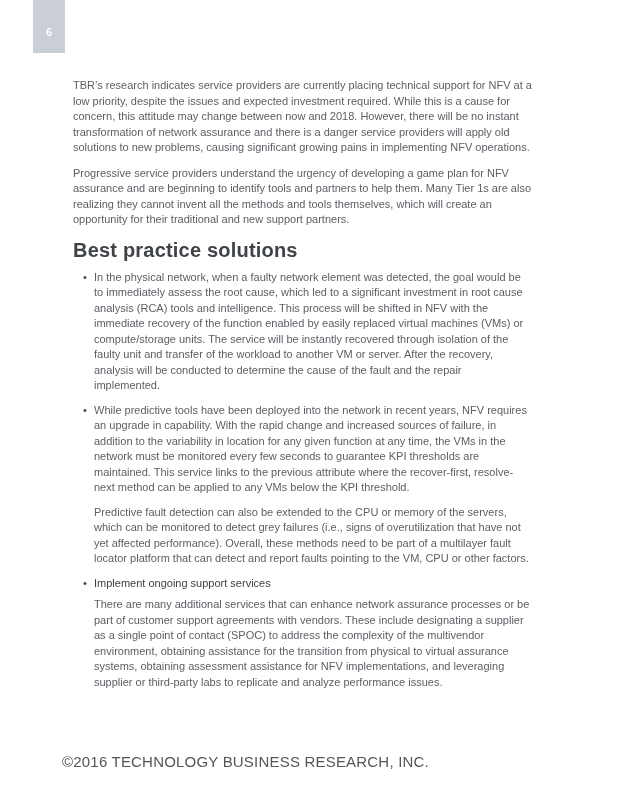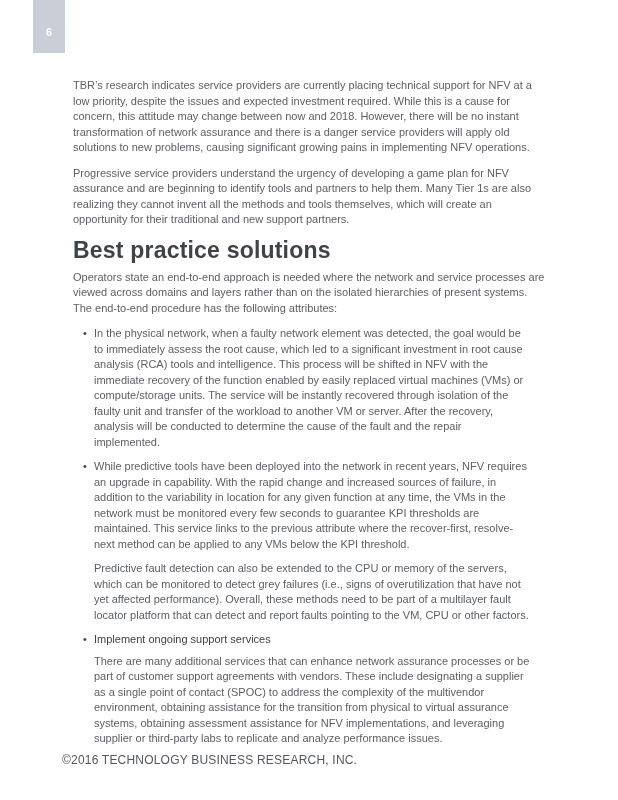--- a/index.html
+++ b/index.html
@@ -34,21 +34,21 @@
     top: 70px;
     width: 473px;
     color: #5a5f64;
     font-size: 11px;
     line-height: 15.5px;
   }
   p.body-text {
     margin: 8px 0 10px 0;
   }
   h1.section-heading {
-    font-size: 23px;
+    font-size: 20px;
     line-height: 24px;
     color: #3f4347;
     font-weight: 700;
     letter-spacing: 0.2px;
     margin: 8px 0 8px 0;
   }
   .bullet-item {
     margin: 0;
   }
   .bullet-title {
@@ -66,39 +66,38 @@
     padding-left: 21px;
     margin: 0 16px 9px 0;
   }
   .lead-paragraph {
     margin: 0 0 10px 0;
   }
   .copyright-footer {
     position: absolute;
     left: 62px;
     top: 753px;
-    font-size: 12px;
+    font-size: 15px;
     letter-spacing: 0.2px;
     color: #53575b;
   }
 </style>
 </head>
 <body>
 
 <div class="page-number-badge">6</div>
 
 <div class="content">
 
   <p class="body-text">TBR’s research indicates service providers are currently placing technical support for NFV at a low priority, despite the issues and expected investment required. While this is a cause for concern, this attitude may change between now and 2018. However, there will be no instant transformation of network assurance and there is a danger service providers will apply old solutions to new problems, causing significant growing pains in implementing NFV operations.</p>
 
   <p class="body-text">Progressive service providers understand the urgency of developing a game plan for NFV assurance and are beginning to identify tools and partners to help them. Many Tier 1s are also realizing they cannot invent all the methods and tools themselves, which will create an opportunity for their traditional and new support partners.</p>
 
   <h1 class="section-heading">Best practice solutions</h1>
 
-  <p class="body-text lead-paragraph">Operators state an end-to-end approach is needed where the network and service processes are viewed across domains and layers rather than on the isolated hierarchies of present systems. The end-to-end procedure has the following attributes:</p>
 
   <div class="bullet-item">
     <div class="bullet-title">
       <span class="bullet-marker">•</span>
     </div>
     <p class="body-text">In the physical network, when a faulty network element was detected, the goal would be to immediately assess the root cause, which led to a significant investment in root cause analysis (RCA) tools and intelligence. This process will be shifted in NFV with the immediate recovery of the function enabled by easily replaced virtual machines (VMs) or compute/storage units. The service will be instantly recovered through isolation of the faulty unit and transfer of the workload to another VM or server. After the recovery, analysis will be conducted to determine the cause of the fault and the repair implemented.</p>
   </div>
 
   <div class="bullet-item">
     <div class="bullet-title">

